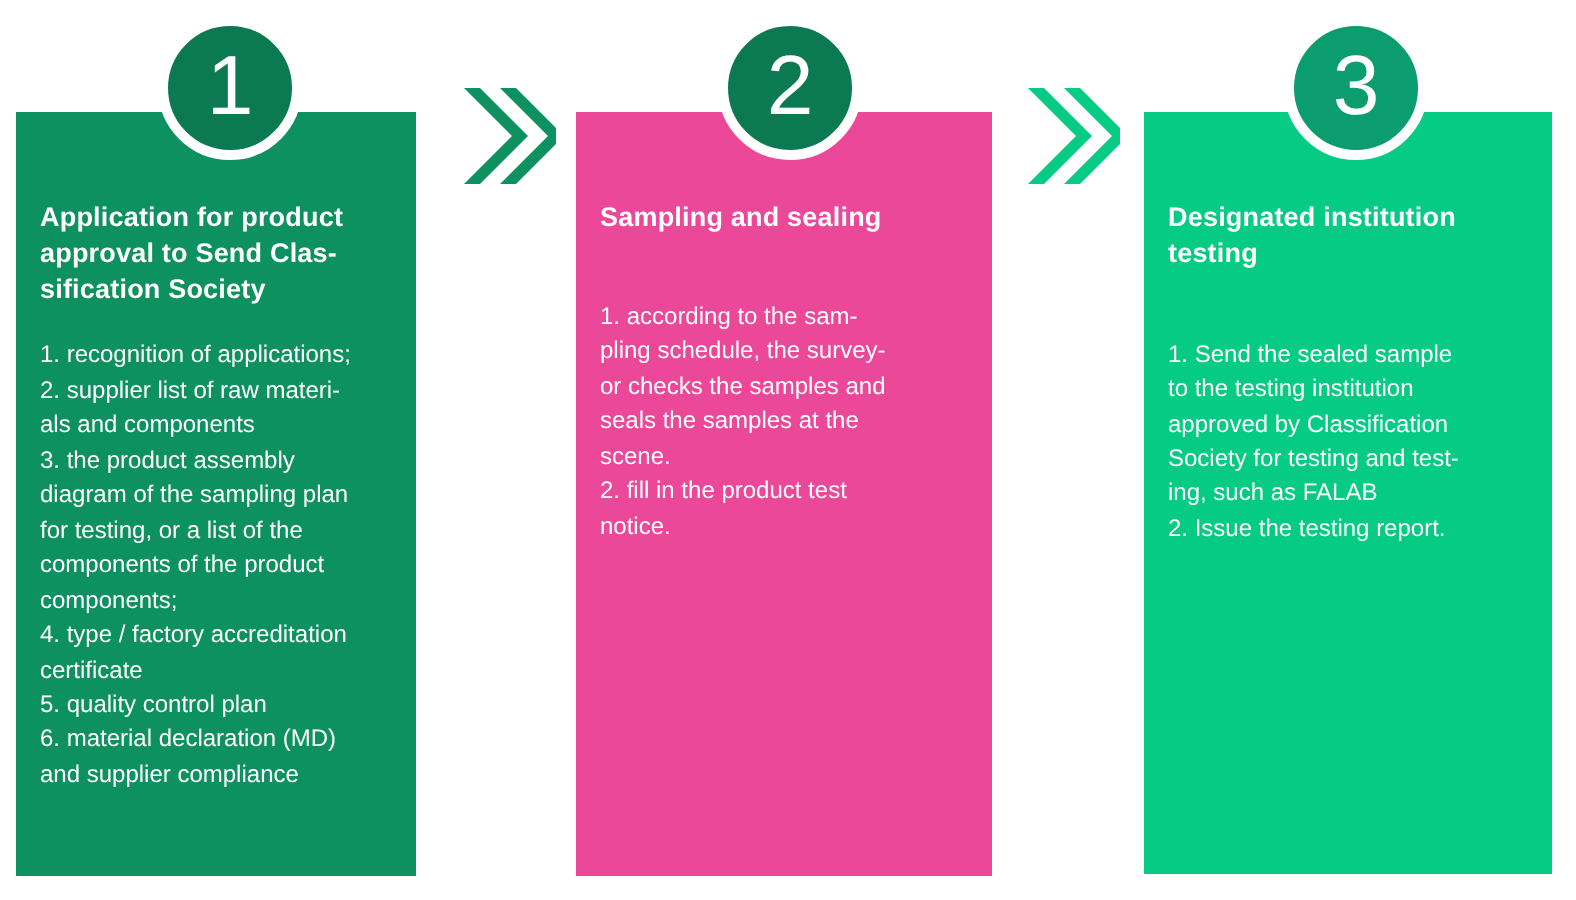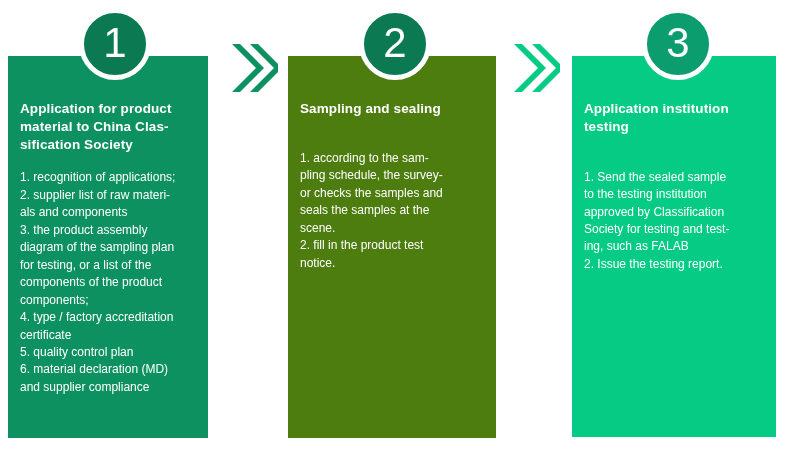--- a/index.html
+++ b/index.html
@@ -34,21 +34,21 @@
     left: 0;
     top: 0;
     width: 100%;
     height: 100%;
     padding: 46px 12px 10px 12px;
     box-sizing: border-box;
     overflow: hidden;
   }
 
   .step-1 { left: 8px;   top: 56px; width: 200px; height: 382px; background: #0d9161; }
-  .step-2 { left: 288px; top: 56px; width: 208px; height: 382px; background: #4d7c0f; }
+  .step-2 { left: 288px; top: 56px; width: 208px; height: 382px; background: #ec4899; }
   .step-3 { left: 572px; top: 56px; width: 204px; height: 381px; background: #06cb85; }
 
   .step-1 .step-body { padding-top: 44px; }
   .step-2 .step-body { padding-top: 44px; }
   .step-3 .step-body { padding-top: 44px; }
 
   .step-title {
     font-size: 13.5px;
     font-weight: bold;
     color: #ffffff;
@@ -109,21 +109,21 @@
   .chev-2 { left: 512px; top: 40px; }
 </style>
 </head>
 <body>
 
 <div class="diagram">
 
   <div class="step step-1">
     <div class="step-body">
       <div class="step-title">Application for product
-material to China Clas-
+approval to Send Clas-
 sification Society</div>
       <div class="step-text">1. recognition of applications;
 2. supplier list of raw materi-
 als and components
 3. the product assembly
 diagram of the sampling plan
 for testing, or a list of the
 components of the product
 components;
 4. type / factory accreditation
@@ -164,21 +164,21 @@
 
   <div class="chevron chev-2">
     <svg width="48" height="56" viewBox="0 0 48 56" xmlns="http://www.w3.org/2000/svg">
       <polygon points="2,4 10,4 34,28 10,52 2,52 26,28" fill="#06cb85"></polygon>
       <polygon points="20,4 28,4 52,28 28,52 20,52 44,28" fill="#06cb85"></polygon>
     </svg>
   </div>
 
   <div class="step step-3">
     <div class="step-body">
-      <div class="step-title">Application institution
+      <div class="step-title">Designated institution
 testing</div>
       <div class="step-text">1. Send the sealed sample
 to the testing institution
 approved by Classification
 Society for testing and test-
 ing, such as FALAB
 2. Issue the testing report.</div>
     </div>
   </div>
 

